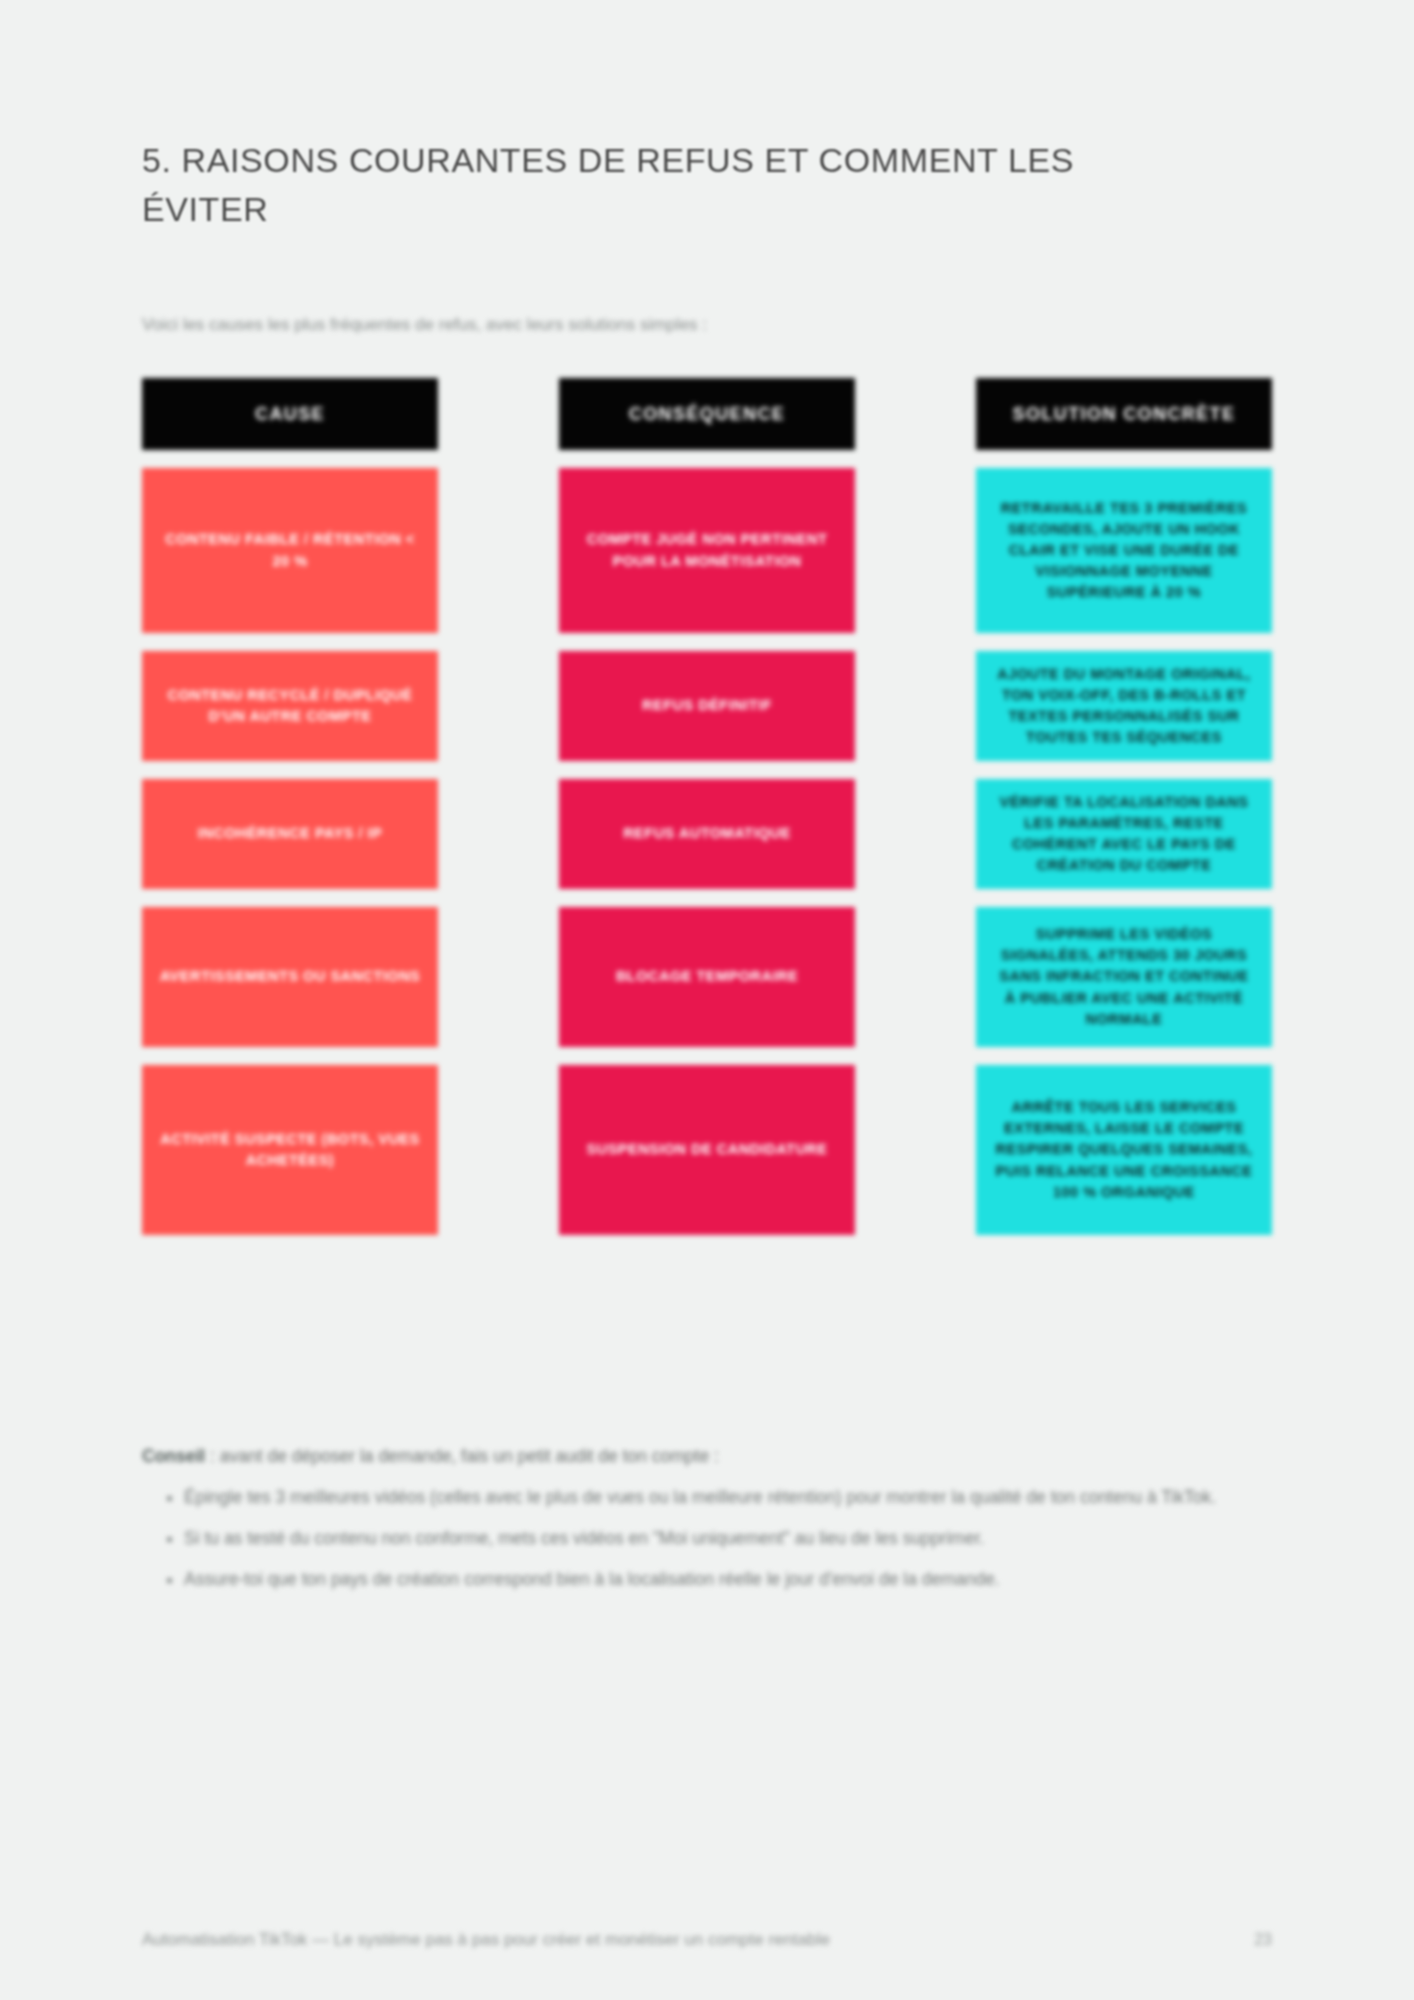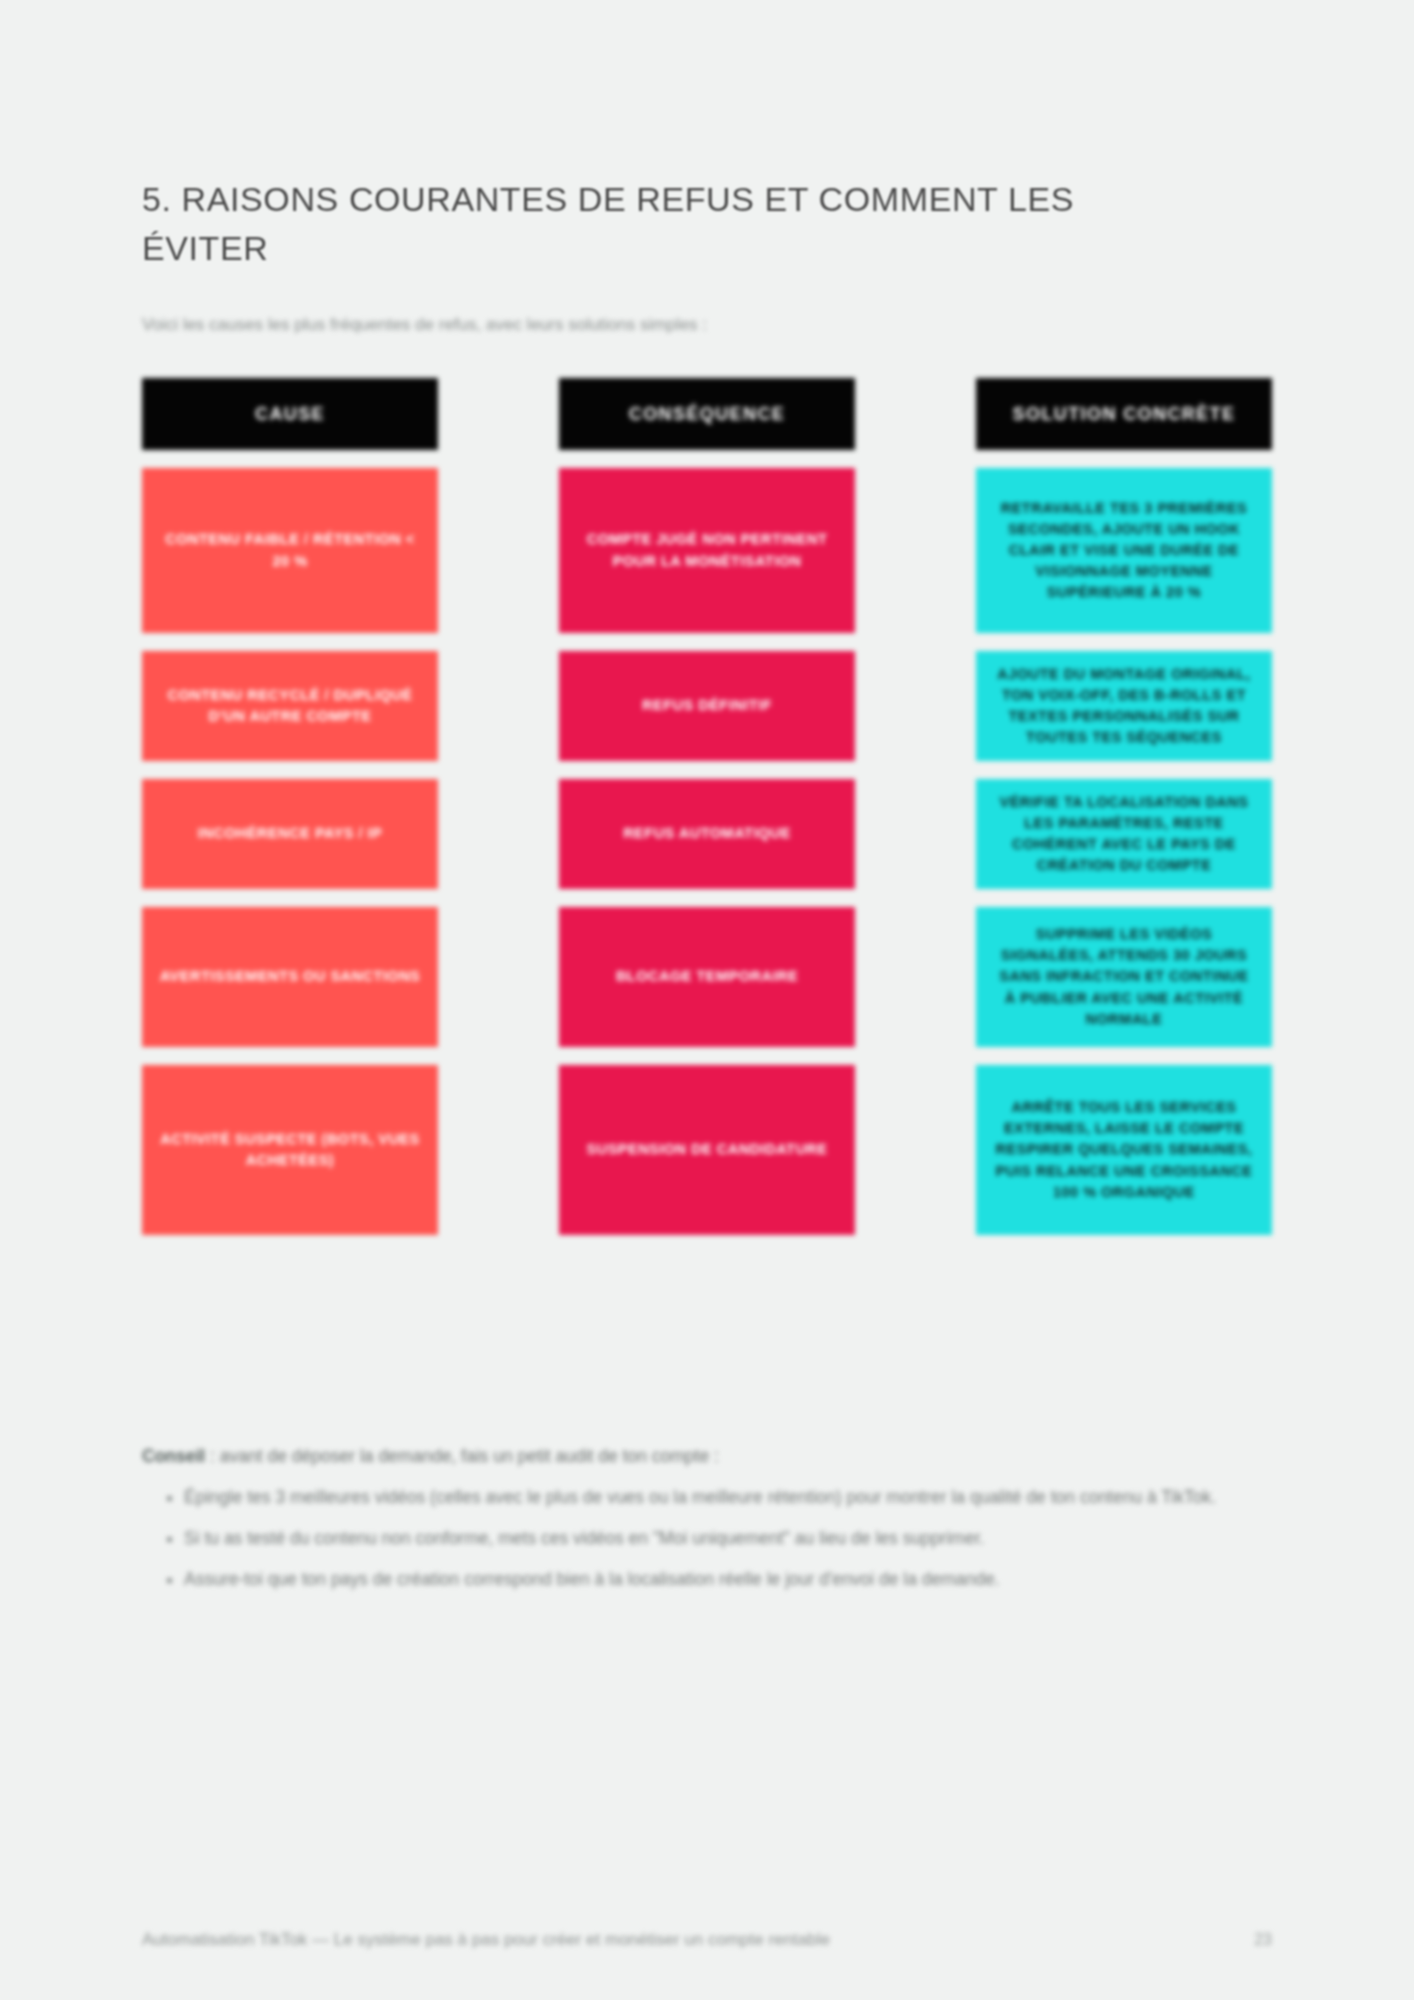--- a/index.html
+++ b/index.html
@@ -26,21 +26,20 @@
     left: 142px;
     top: 136px;
     width: 960px;
     font-size: 34px;
     line-height: 1.45;
     letter-spacing: 0.6px;
     font-weight: 500;
     color: #4a4a4a;
     text-transform: uppercase;
     filter: blur(0.9px);
-    margin-top: 39px;
   }
 
   .intro {
     position: absolute;
     left: 142px;
     top: 312px;
     width: 1020px;
     font-size: 17px;
     line-height: 1.5;
     color: #8d9291;

